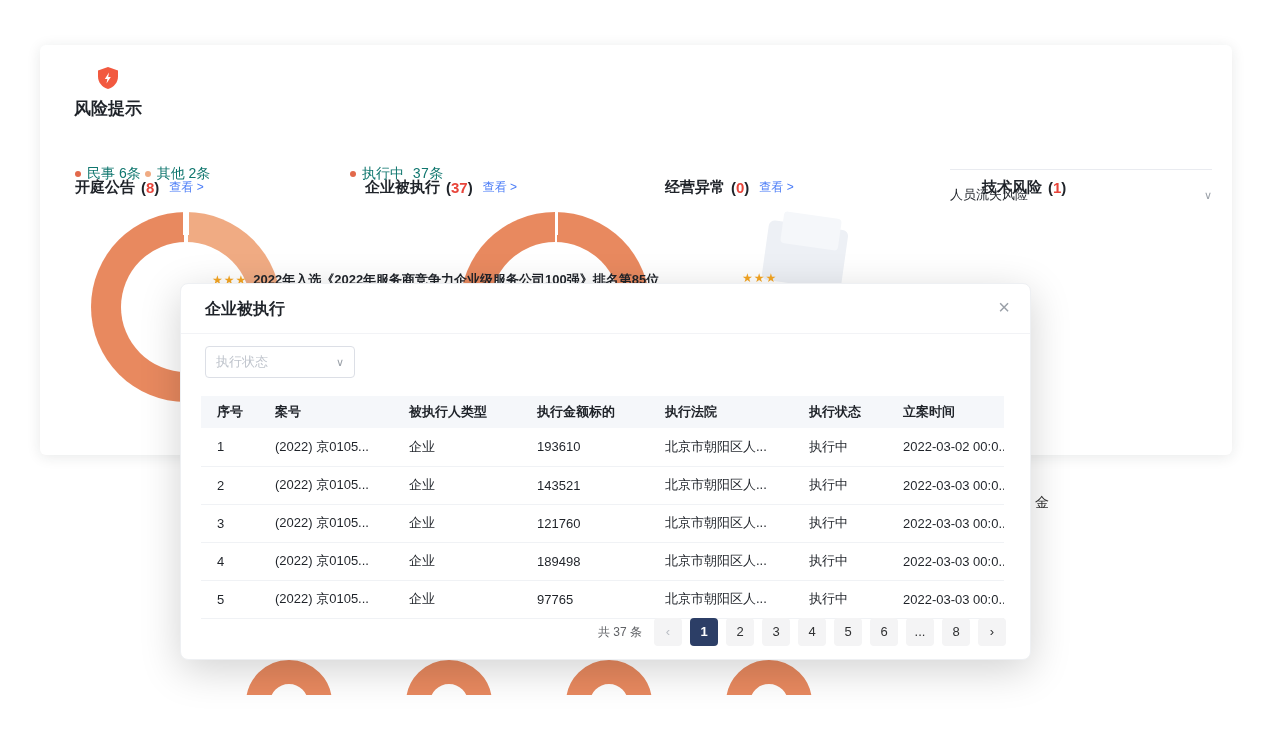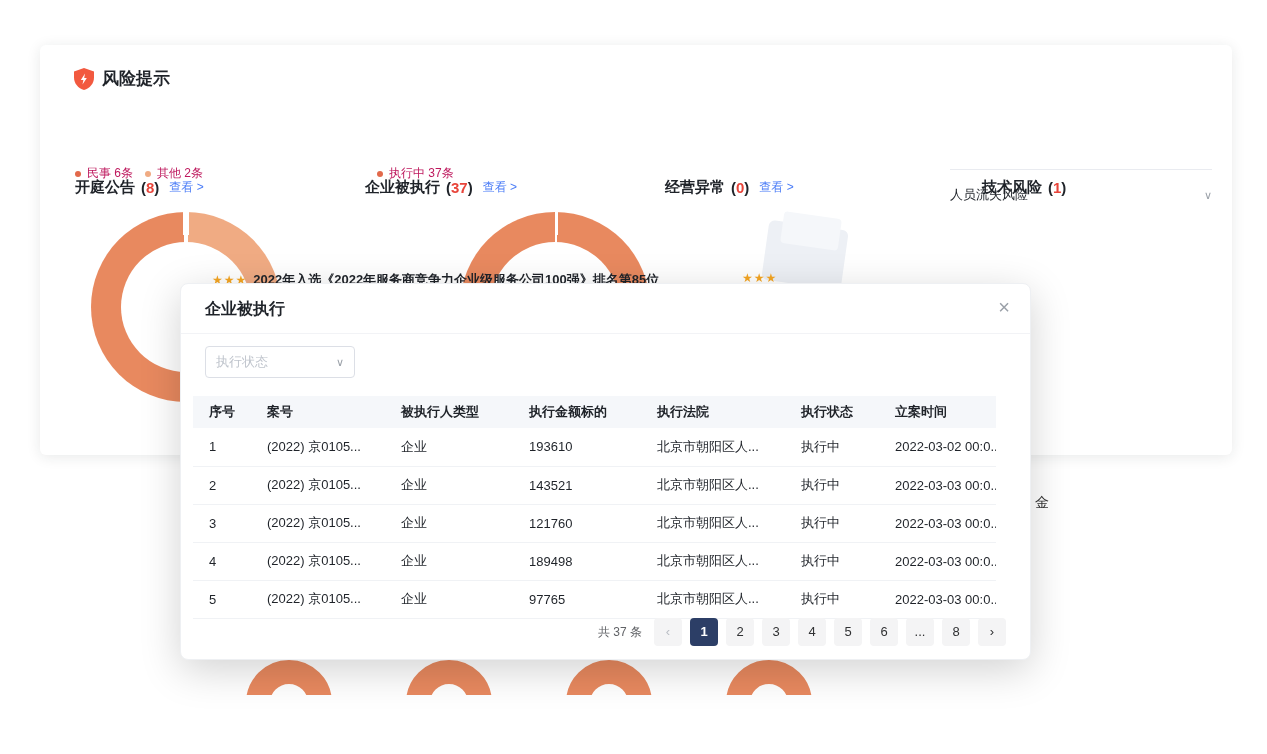--- a/index.html
+++ b/index.html
@@ -3,31 +3,31 @@
 <meta charset="utf-8">
 <style>
   * { box-sizing: border-box; margin: 0; padding: 0; }
   html,body { width:1267px; height:754px; background:#fff; }
   body { font-family:"Liberation Sans","DejaVu Sans",sans-serif; color:#1f2329; }
   #canvas { position:relative; width:1267px; height:754px; background:#fff; overflow:hidden; }
 
   
   .risk-card { position:absolute; left:40px; top:45px; width:1192px; height:410px;
     background:#fff; border-radius:6px; box-shadow:0 2px 14px rgba(31,35,41,.10); }
-  .card-header { position:absolute; left:34px; top:22px; display:flex; align-items:center; gap:8px; }
+  .card-header { position:absolute; left:34px; top:22px; display:flex; align-items:center; gap:8px;flex-direction:column; }
   .card-title { font-size:17px; font-weight:700; color:#1f2329; }
 
   .col-head { position:absolute; display:flex; align-items:center; gap:6px; white-space:nowrap;margin-top:48px; }
   .col-title { font-size:15px; font-weight:700; color:#1f2329; }
   .count { font-size:15px; font-weight:700; color:#e8443a; }
   .count::before { content:"("; color:#1f2329; }
   .count::after  { content:")"; color:#1f2329; }
   .view-link { font-size:12px; color:#4a7cf7; cursor:pointer; margin-left:4px; text-decoration:none; }
 
-  .legend { position:absolute; display:flex; gap:12px; font-size:12px; color:#be185d; white-space:nowrap; }
+  .legend { position:absolute; display:flex; gap:4px; font-size:14px; color:#0f766e; white-space:nowrap; }
   .legend-item { display:flex; align-items:center; gap:6px; }
   .dot { width:6px; height:6px; border-radius:50%; display:inline-block; }
   .dot-dark  { background:#e2694b; }
   .dot-light { background:#f0ab83; }
 
   .donut { position:absolute; width:190px; height:190px; border-radius:50%; }
   .donut::after { content:""; position:absolute; inset:30px; background:#fff; border-radius:50%; }
   .donut-1 { left:51px; top:167px;
     background:conic-gradient(from 0deg,#fff 0 2deg,#f0ab83 2deg 88deg,#fff 88deg 92deg,#e8895f 92deg 358deg,#fff 358deg 360deg); }
   .donut-2 { left:420px; top:167px;
@@ -60,21 +60,21 @@
     border:1px solid #eef0f3; border-radius:8px; box-shadow:0 10px 40px rgba(0,0,0,.18); z-index:20; }
   .modal-header { position:absolute; top:0; left:0; right:0; height:50px;
     border-bottom:1px solid #f2f3f6; }
   .modal-title { position:absolute; left:24px; top:15px; font-size:16px; font-weight:700; }
   .modal-close { position:absolute; right:20px; top:12px; font-size:20px; color:#9aa0a8; cursor:pointer; }
 
   .select-box { position:absolute; left:24px; top:62px; width:150px; height:32px;
     border:1px solid #dcdfe6; border-radius:4px; display:flex; align-items:center;
     justify-content:space-between; padding:0 10px; font-size:13px; color:#bfc4cc; cursor:pointer; }
 
-  .exec-table { position:absolute; left:12px; top:112px; width:803px;
+  .exec-table { position:absolute; left:20px; top:112px; width:803px;
     border-collapse:collapse; table-layout:fixed; }
   .exec-table th { background:#f5f7fa; height:32px; font-size:13px; font-weight:700;
     color:#1f2329; text-align:left; padding:0 0 0 16px; }
   .exec-table td { height:38px; font-size:13px; color:#1f2329; padding:0 0 0 16px;
     border-bottom:1px solid #f0f2f5; white-space:nowrap; overflow:hidden; }
 
   .pagination { position:absolute; right:24px; top:334px; display:flex; align-items:center; gap:8px; }
   .pg-total { font-size:12px; color:#606266; margin-right:4px; white-space:nowrap; }
   .pg-btn { width:28px; height:28px; border:none; border-radius:4px; background:#f4f4f5;
     color:#303133; font-size:13px; font-family:inherit; cursor:pointer; line-height:28px; text-align:center; padding:0; }
@@ -121,21 +121,21 @@
     <div class="legend" style="left:35px; top:120px;">
       <span class="legend-item">
         <span class="dot dot-dark"></span>
         <span>民事 6条</span>
       </span>
       <span class="legend-item">
         <span class="dot dot-light"></span>
         <span>其他 2条</span>
       </span>
     </div>
-    <div class="legend" style="left:337px; top:120px;">
+    <div class="legend" style="left:310px; top:120px;font-family:Liberation Mono, monospace;">
       <span class="legend-item">
         <span class="dot dot-dark"></span>
         <span>执行中 37条</span>
       </span>
     </div>
 
     <div class="donut donut-1"></div>
     <div class="donut donut-2"></div>
 
     <div class="empty-box-a"></div>

